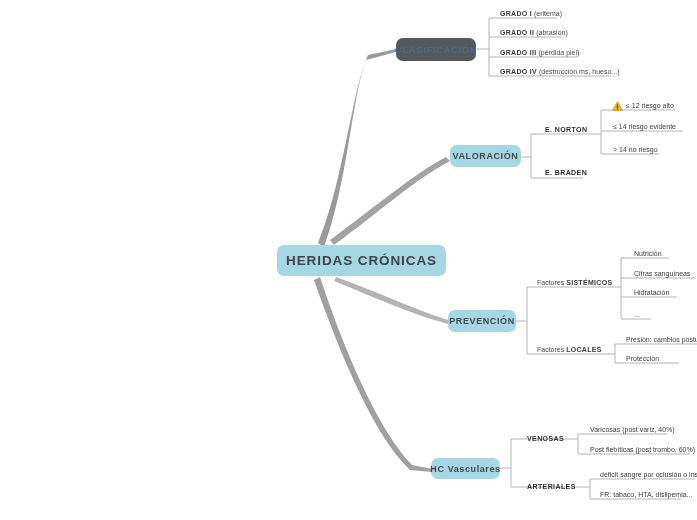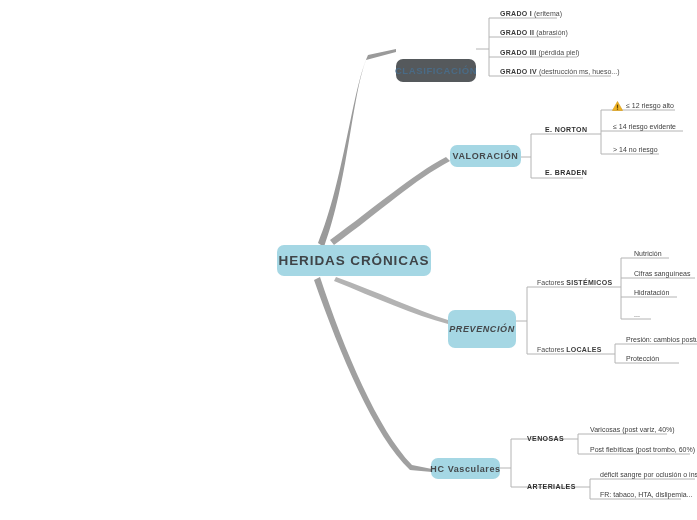--- a/index.html
+++ b/index.html
@@ -39,21 +39,20 @@
     font-weight: bold;
     color: #3f4448;
     background: #a5d7e4;
     letter-spacing: 0.9px;
   }
   .node-dark {
     font-size: 9.5px;
     font-weight: bold;
     color: #4a6b86;
     background: #55595c;
-    margin-top: 21px;
   }
   .node-blue {
     font-size: 9px;
     font-weight: bold;
     color: #44484b;
     background: #a5d7e4;
   }
   
   .leaf {
     position: absolute;
@@ -177,33 +176,33 @@
 
       <path d="M 583 487 L 590 487"></path>
       <path d="M 590 479 L 590 499"></path>
       <path d="M 590 479 L 597 479"></path>
       <path d="M 590 499 L 597 499"></path>
       <path d="M 597 479 L 695 479"></path>
       <path d="M 597 499 L 681 499"></path>
     </g>
   </svg>
 
-  <div class="node node-central" style="left:277px; top:245px; width:154px; height:31px;">
+  <div class="node node-central" style="left:277px; top:245px; width:169px; height:31px;">
     <span>HERIDAS CRÓNICAS</span>
   </div>
 
   <div class="node node-dark" style="left:396px; top:38px; width:80px; height:23px;">
     <span>CLASIFICACIÓN</span>
   </div>
 
   <div class="node node-blue" style="left:450px; top:145px; width:71px; height:22px;">
     <span>VALORACIÓN</span>
   </div>
 
-  <div class="node node-blue" style="left:448px; top:310px; width:68px; height:38px;font-style:italic;">
+  <div class="node node-blue" style="left:448px; top:310px; width:68px; height:22px;">
     <span>PREVENCIÓN</span>
   </div>
 
   <div class="node node-blue" style="left:431px; top:458px; width:69px; height:21px;align-items:center;">
     <span>HC Vasculares</span>
   </div>
 
   <div class="leaf" style="left:500px; top:9px;">
     <b>GRADO I</b>
     <span class="sub">(eritema)</span>

